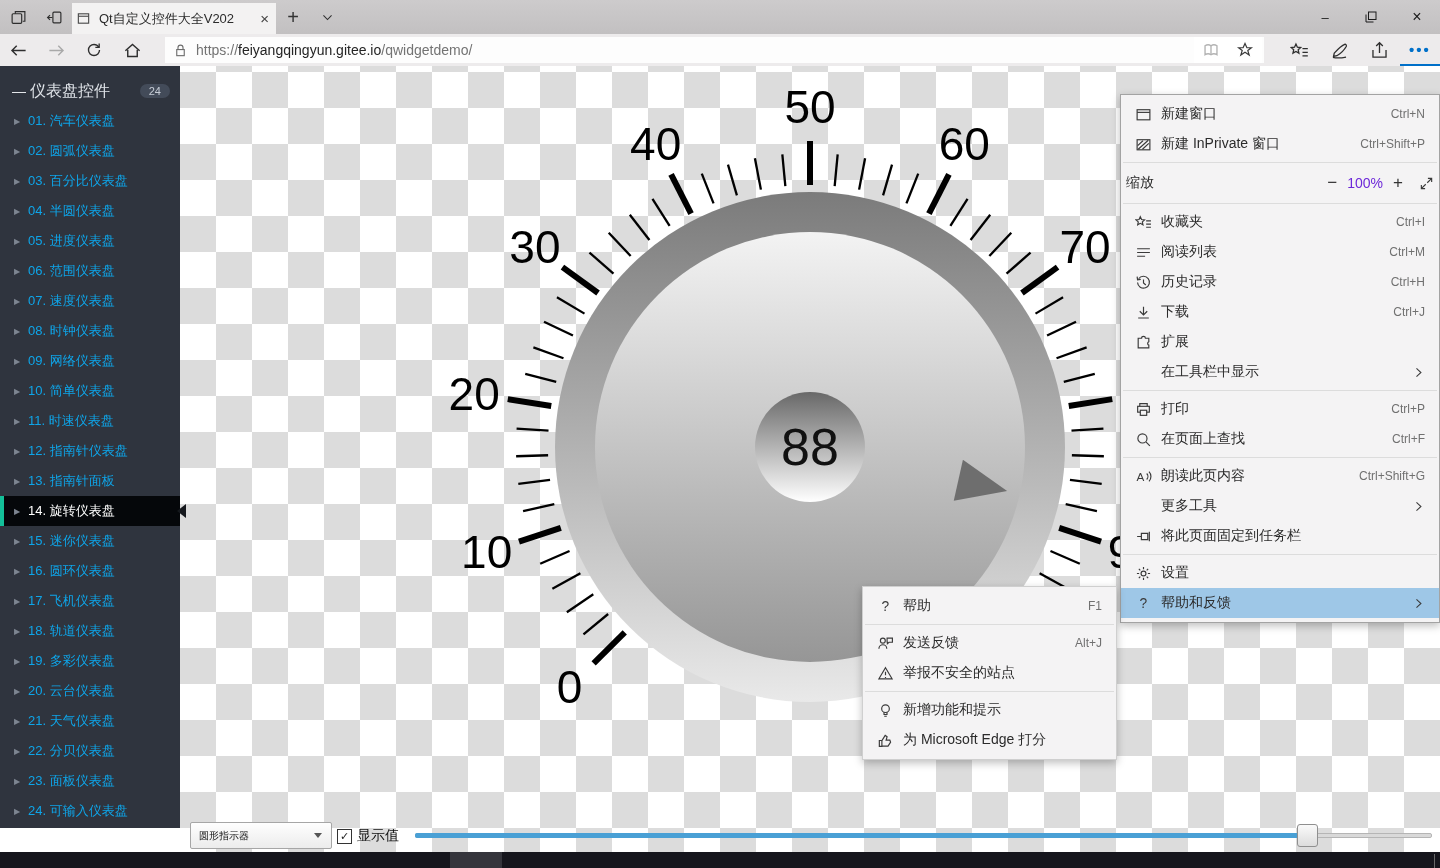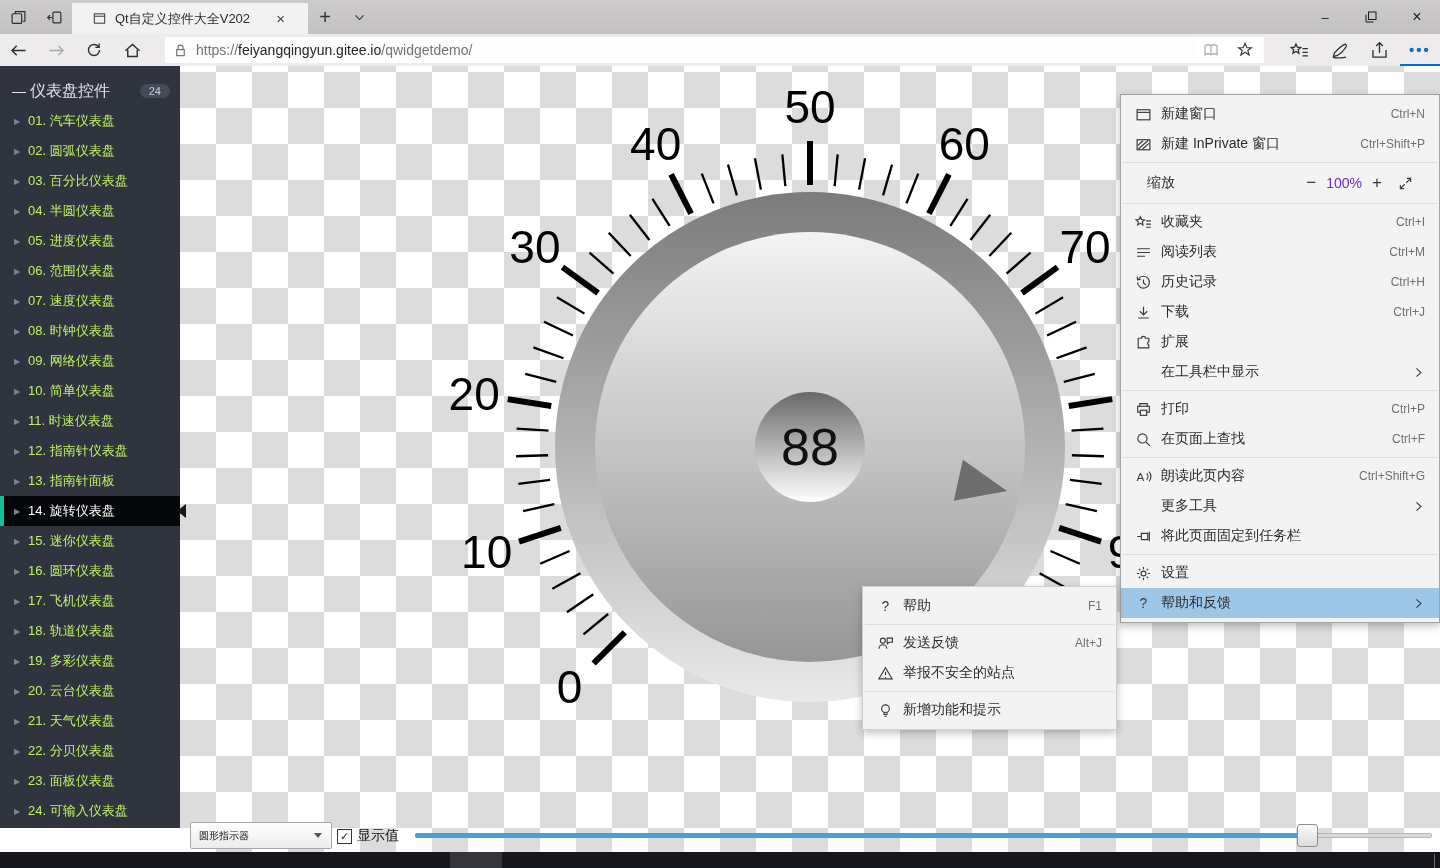--- a/index.html
+++ b/index.html
@@ -2,21 +2,21 @@
 <html><head>
 <meta charset="utf-8">
 <style>
   html,body{margin:0;padding:0;}
   body{font-family:"Liberation Sans","DejaVu Sans",sans-serif; background:#888;}
   .window{position:relative;width:1440px;height:868px;overflow:hidden;background:#fff;}
 
   
   .tabbar{position:absolute;left:0;top:0;width:1440px;height:34px;background:linear-gradient(#cdcbcc,#c2c0c1);display:flex;align-items:stretch;}
   .tb-ico{width:36px;border:none;background:transparent;display:flex;align-items:center;justify-content:center;padding:0;}
-  .tab{margin-top:3px;width:196px;background:#f3f2f2;display:flex;align-items:center;padding:0 20px;gap:8px;}
+  .tab{margin-top:3px;width:196px;background:#f3f2f2;display:flex;align-items:center;padding:0 4px;gap:8px;}
   .tab-title{font-size:13px;color:#2b2b2b;white-space:nowrap;overflow:hidden;flex:1;}
   .tab-close{font-size:15px;color:#444;padding:0 3px;}
   .newtab,.tablist{border:none;background:transparent;color:#333;display:flex;align-items:center;justify-content:center;width:34px;}
   .newtab{font-size:20px;font-weight:300;}
   .win-controls{margin-left:auto;display:flex;}
   .win-controls button{width:46px;height:34px;border:none;background:transparent;font-size:13px;color:#1a1a1a;display:flex;align-items:center;justify-content:center;}
 
   
   .toolbar{position:absolute;left:0;top:34px;width:1440px;height:32px;background:#edebec;border-bottom:1px solid #d6d4d5;display:flex;align-items:center;}
   .nav-btn{width:38px;height:32px;border:none;background:transparent;display:flex;align-items:center;justify-content:center;padding:0;}
@@ -36,21 +36,21 @@
     background-size:72px 72px;background-position:36px 6px;}
 
   
   .sidebar{position:absolute;left:0;top:0;width:180px;height:762px;background:#2f343e;z-index:6;}
   .sb-header{height:30px;margin-top:10px;display:flex;align-items:center;padding:0 10px 0 12px;}
   .sb-minus{color:#e3e6ea;font-size:14px;width:18px;}
   .sb-title{color:#dfe3e8;font-size:16px;flex:1;}
   .sb-badge{background:#434b59;color:#c7cdd6;font-size:11px;border-radius:8px;padding:1px 9px;}
   .sb-item{height:30px;display:flex;align-items:center;padding-left:14px;position:relative;cursor:pointer;}
   .sb-arrow{color:#7d8591;font-size:8px;width:14px;}
-  .sb-label{color:#bef264;font-size:13px;}
+  .sb-label{color:#0ea5e9;font-size:13px;}
   .sb-item.sel{background:#05070a;}
   .sb-item.sel .sb-label{color:#fff;}
   .sb-item.sel::before{content:"";position:absolute;left:0;top:0;width:4px;height:30px;background:#13bf99;}
   .sb-item.sel::after{content:"";position:absolute;right:-6px;top:8px;border-right:9px solid #15181d;border-top:7px solid transparent;border-bottom:7px solid transparent;}
 
   
   #gauge{position:absolute;left:450px;top:21px;z-index:1;}
 
   
   .pgctl{position:absolute;z-index:5;}
@@ -63,21 +63,21 @@
   .sl-handle{left:1297px;top:758px;width:19px;height:21px;background:linear-gradient(#fafafa,#dcdcdc);border:1px solid #8f8f8f;border-radius:3px;}
 
   
   .menu{position:absolute;right:0;top:28px;width:320px;background:#f4f3f4;border:1px solid #a3a3a3;box-shadow:0 3px 8px rgba(0,0,0,.25);z-index:20;padding:4px 0;box-sizing:border-box;}
   .m-row{height:30px;display:flex;align-items:center;padding:0 14px;}
   .m-row.hl{background:#9ec7e7;}
   .m-ico{width:26px;display:flex;align-items:center;}
   .m-label{flex:1;font-size:14px;color:#2b2b2b;white-space:nowrap;}
   .m-short{font-size:12px;color:#707070;}
   .m-sep{height:1px;background:#dcdcdc;margin:3px 2px;}
-  .m-zoom{height:34px;display:flex;align-items:center;padding:0 26px;}
+  .m-zoom{height:34px;display:flex;align-items:center;padding:0 5px;}
   .m-zoom .zlabel{flex:1;font-size:14px;color:#2b2b2b;}
   .zbtn{font-size:17px;color:#333;padding:0 10px;background:none;border:none;}
   .zval{font-size:14px;color:#6d28d9;}
   .submenu{position:absolute;left:862px;top:520px;width:255px;background:#f4f3f4;border:1px solid #cfcfcf;box-shadow:0 3px 8px rgba(0,0,0,.25);z-index:21;padding:4px 0;box-sizing:border-box;}
 
   
   .taskbar{position:absolute;left:0;top:852px;width:1440px;height:16px;background:#16161d;}
   .tk-seg{position:absolute;left:450px;top:0;width:52px;height:16px;background:#35353c;}
   .tk-div{position:absolute;left:1434px;top:2px;width:1px;height:14px;background:#6a6a6a;}
 
@@ -605,20 +605,28 @@
         <div class="m-sep"></div>
         <div class="m-row">
           <span class="m-ico">
             <svg class="ic" width="17" height="17" viewBox="0 0 16 16" fill="none" stroke="#3a3a3a" stroke-width="1.1">
               <circle cx="8" cy="6.3" r="3.6"></circle>
               <path d="M6.6 9.6v2.2h2.8V9.6M6.8 13.4h2.4"></path>
             </svg>
           </span>
           <span class="m-label">新增功能和提示</span>
         </div>
+        <div class="m-row">
+          <span class="m-ico">
+            <svg class="ic" width="17" height="17" viewBox="0 0 16 16" fill="none" stroke="#3a3a3a" stroke-width="1.1">
+              <path d="M2.2 8h2.4v5.6H2.2zM4.6 13.3h5.8l2.4-3.8-.7-1.8H8.6l.9-3.2L7.7 3.2 4.6 8.1z"></path>
+            </svg>
+          </span>
+          <span class="m-label">为 Microsoft Edge 打分</span>
+        </div>
       </div>
   </div>
 
   <div class="taskbar">
     <div class="tk-seg"></div>
     <div class="tk-div"></div>
   </div>
 </div>
 
 </body></html>

